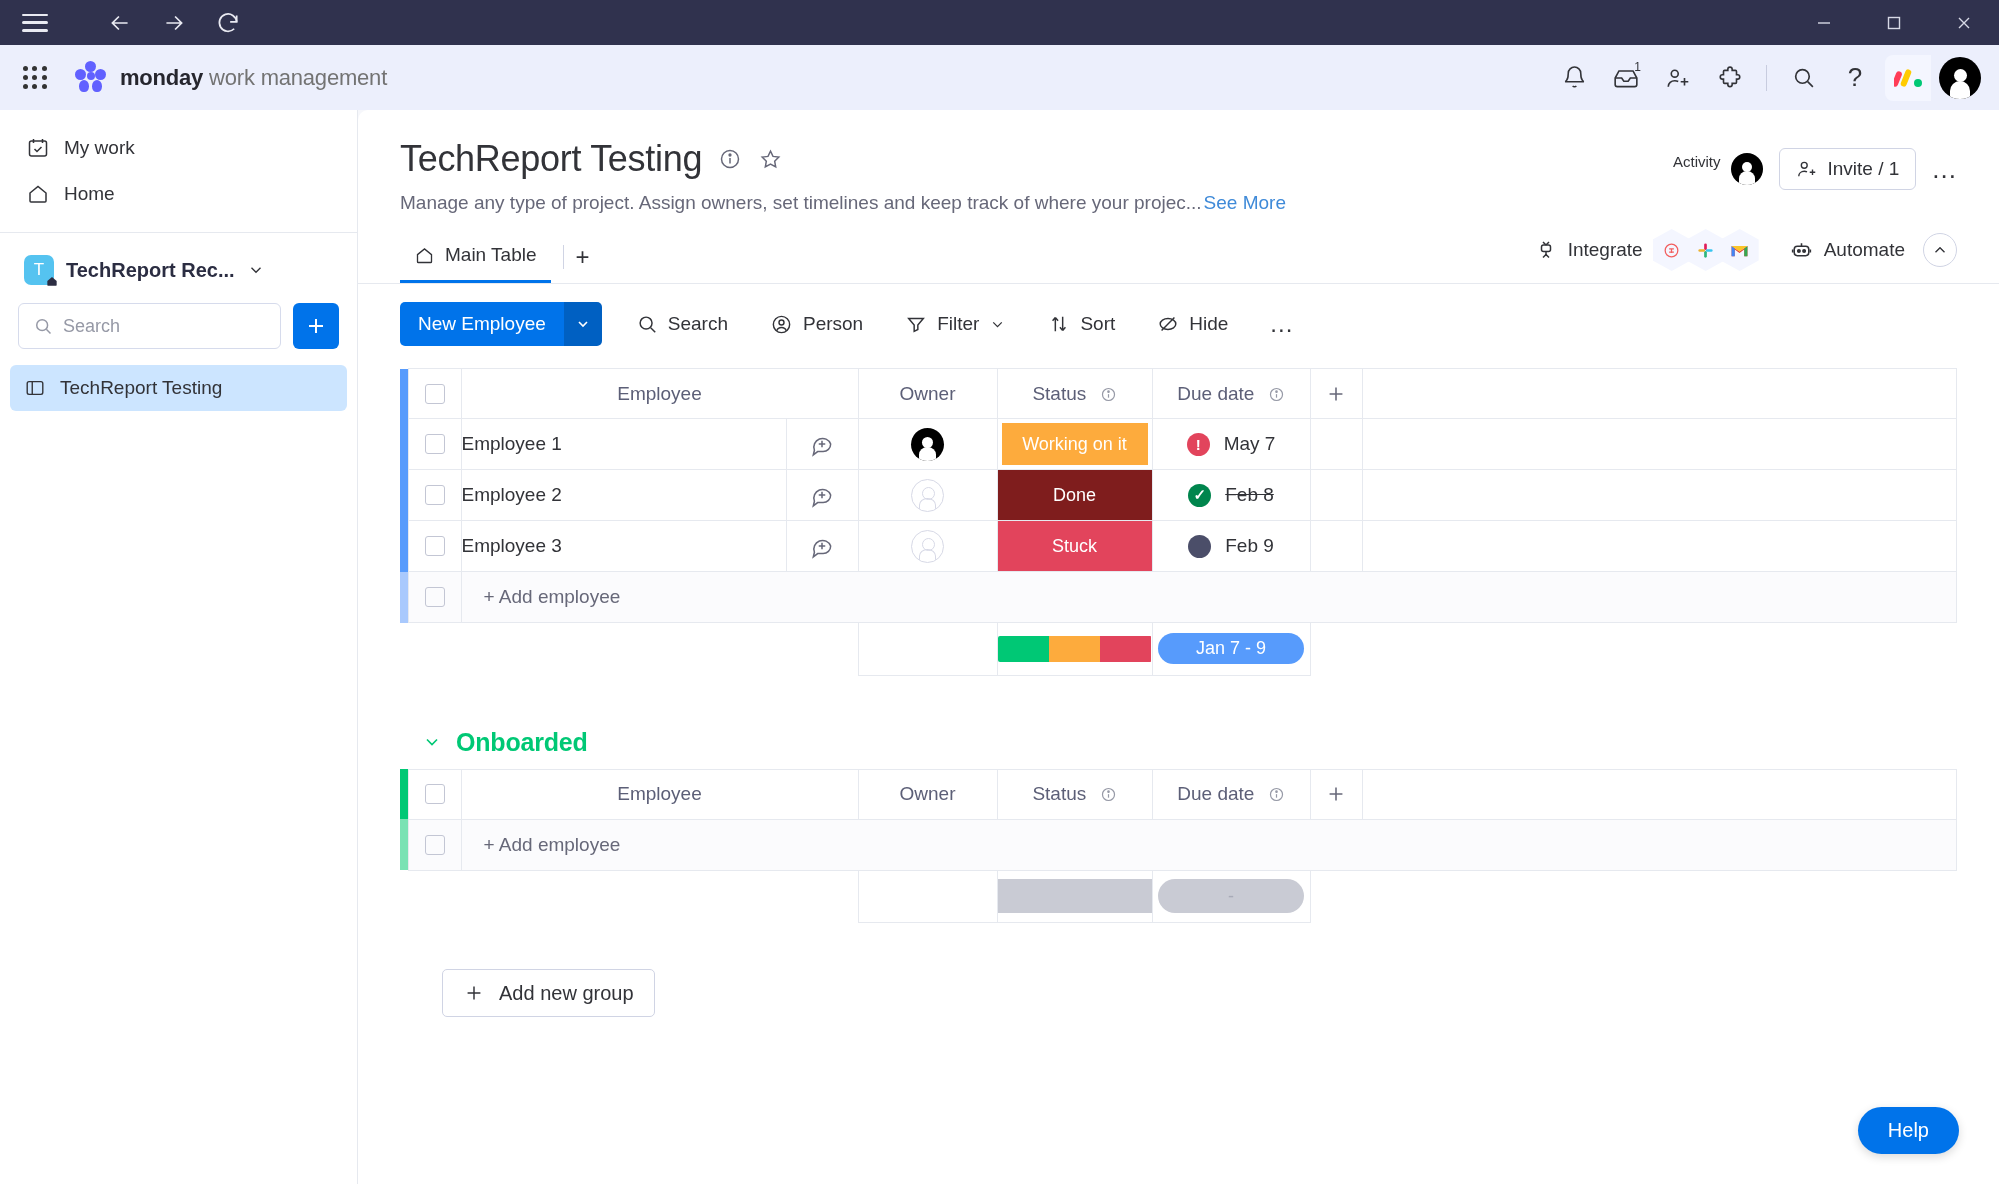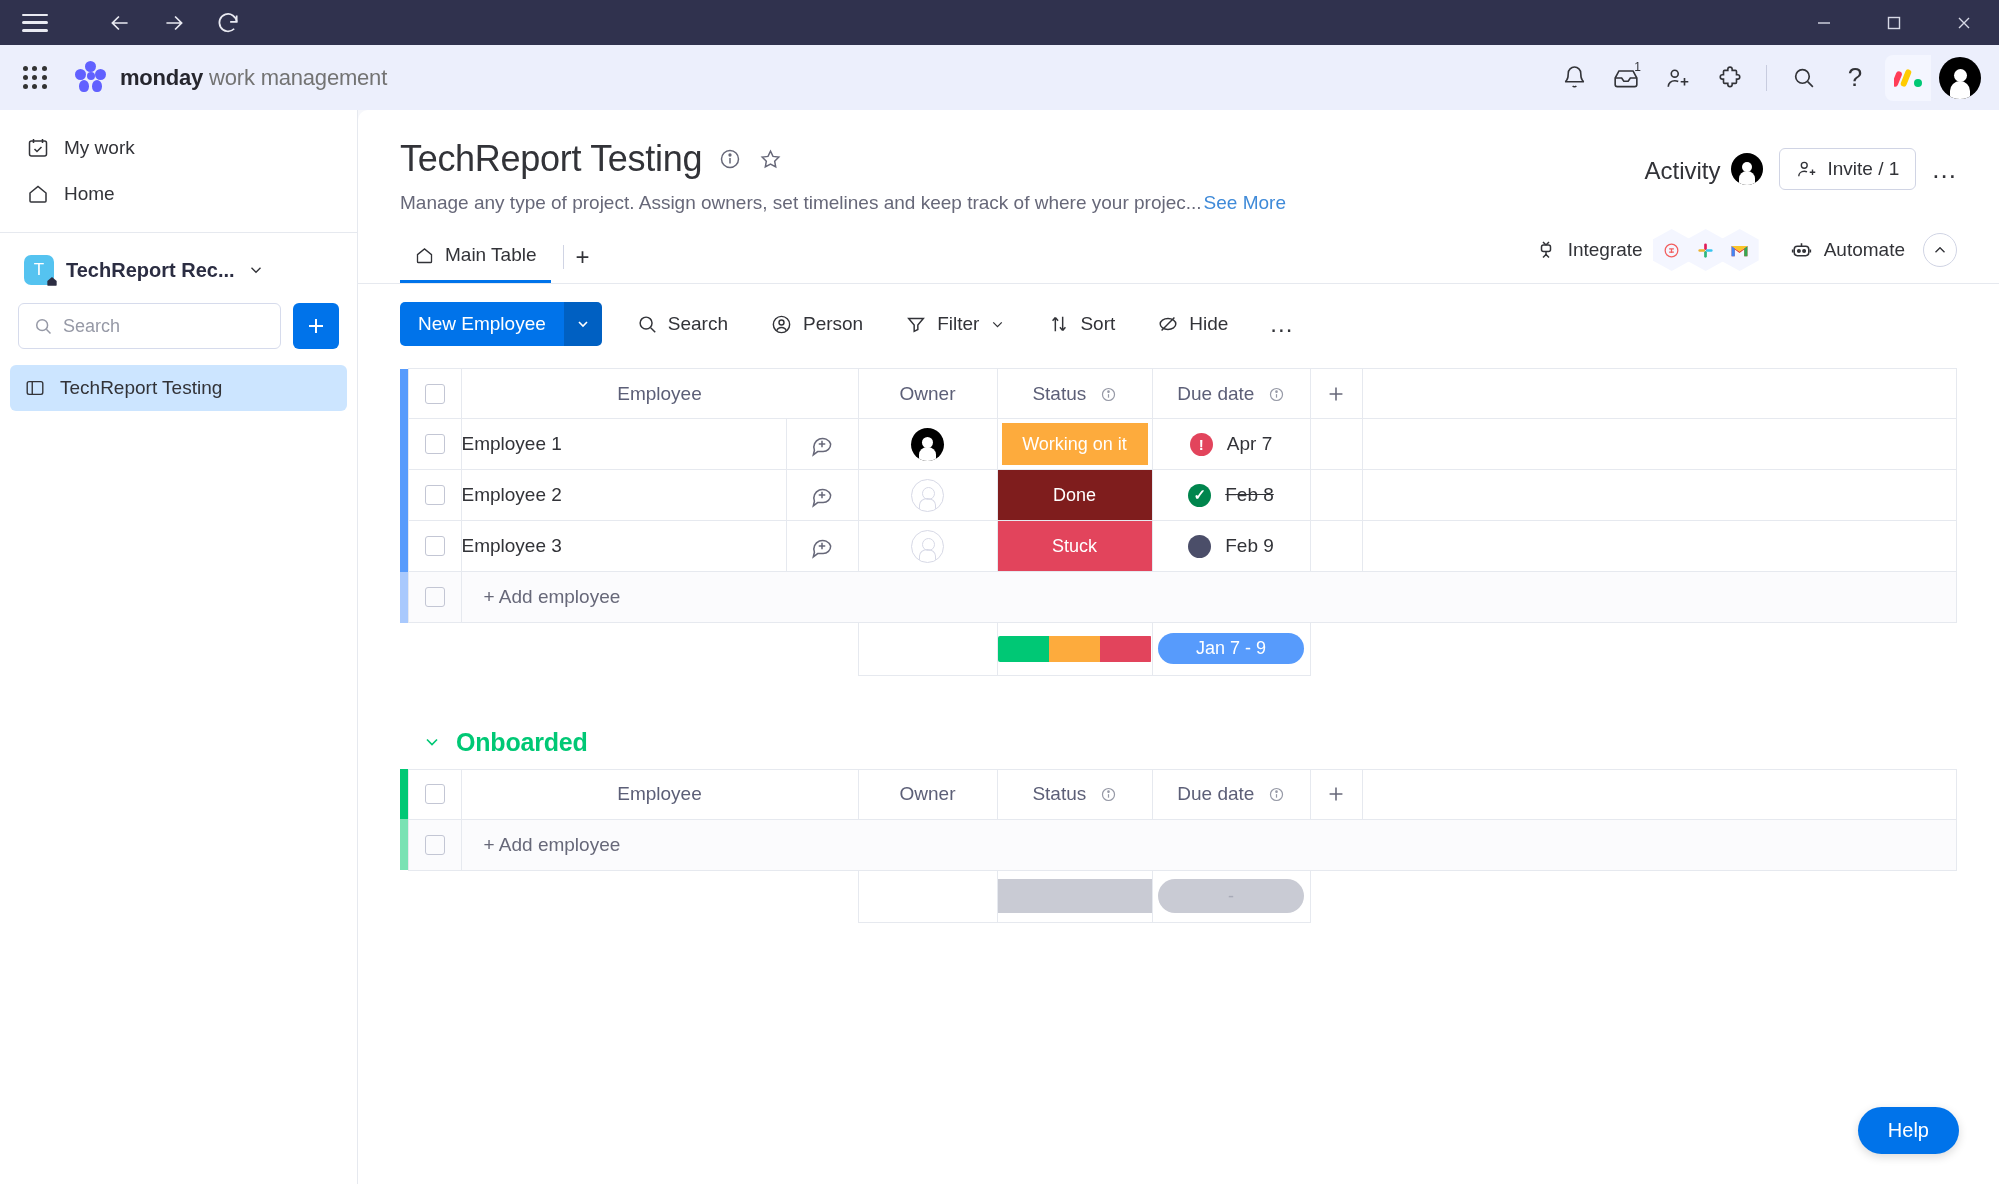--- a/index.html
+++ b/index.html
@@ -76,21 +76,21 @@
   
   .main { flex: 1; background: #fff; border-radius: 10px 0 0 0; overflow: hidden; position: relative; }
   .page-head { padding: 28px 40px 0 42px; }
   .title-row { display: flex; align-items: center; gap: 16px; }
   .page-title { font-size: 36px; font-weight: 400; color: #323338; letter-spacing: -.3px; }
   .title-ico { color: #676879; cursor: pointer; display: flex; align-items: center;}
   .desc-row { display: flex; align-items: baseline; gap: 2px; margin-top: 12px; }
   .desc { font-size: 19px; color: #676879; max-width: 860px; white-space: nowrap; overflow: hidden; text-overflow: ellipsis;}
   .see-more { font-size: 19px; color: #3f8ad8; cursor: pointer; }
   .head-right { position: absolute; right: 42px; top: 38px; display: flex; align-items: center; gap: 16px; }
-  .activity { display: flex; align-items: flex-end; gap: 10px; font-size: 24px; color: #323338; cursor: pointer;}
+  .activity { display: flex; align-items: flex-start; gap: 10px; font-size: 15px; color: #323338; cursor: pointer;}
   .avatar-sm { width: 32px; height: 32px; border-radius: 50%; background: #000; overflow: hidden;
     display: flex; align-items: flex-end; justify-content: center; }
   .avatar-sm i { display: block; width: 16px; height: 15px; border-radius: 50% 50% 0 0; background: #fff;
     position: relative; margin-bottom: -1px;}
   .avatar-sm i::before { content:""; position:absolute; width: 10px; height: 10px; border-radius: 50%;
     background:#fff; left: 3px; top: -9px;}
   .invite-btn { display: flex; align-items: center; gap: 10px; height: 42px; padding: 0 16px;
     border: 1px solid #d0d4e4; border-radius: 6px; font-size: 19px; color: #323338; cursor: pointer;}
   .dots-btn { font-size: 26px; color: #323338; cursor: pointer; letter-spacing: 1px; }
 
@@ -618,21 +618,21 @@
                   <div class="avatar-filled">
                     <i></i>
                   </div>
                 </td>
             <td style="padding:4px;">
               <div class="status-chip" id="s0" style="background: rgb(253, 171, 61);">Working on it</div>
             </td>
             <td>
               <div class="date-cell">
                 <span class="dot" id="d0" style="background: rgb(226, 68, 92);">!</span>
-                <span id="t0">Apr 7</span>
+                <span id="t0">May 7</span>
               </div>
             </td>
             <td></td>
             <td></td>
           </tr>
 
           <tr>
             <td class="c-bar" style="background:#579bfc;"></td>
             <td>
                   <div class="chk"></div>
@@ -835,17 +835,25 @@
             <td>
               <div class="ph-pill">-</div>
             </td>
             <td class="sum-blank"></td>
             <td class="sum-blank"></td>
           </tr>
         </tbody>
           </table>
       </div>
 
+      <div class="add-group-btn">
+        <span>
+          <svg width="22" height="22" viewBox="0 0 24 24" stroke="#323338" stroke-width="1.6">
+              <path d="M12 5v14M5 12h14"></path>
+            </svg>
+        </span>
+        <span>Add new group</span>
+      </div>
     </div>
 
     <div class="help-btn">Help</div>
   </div>
 </div>
 
 </body></html>

